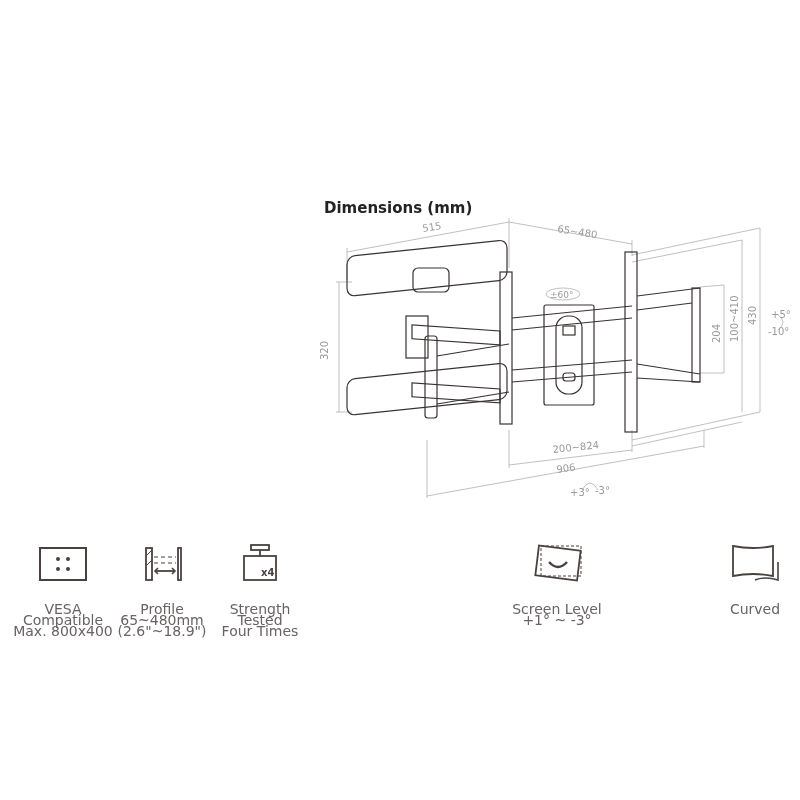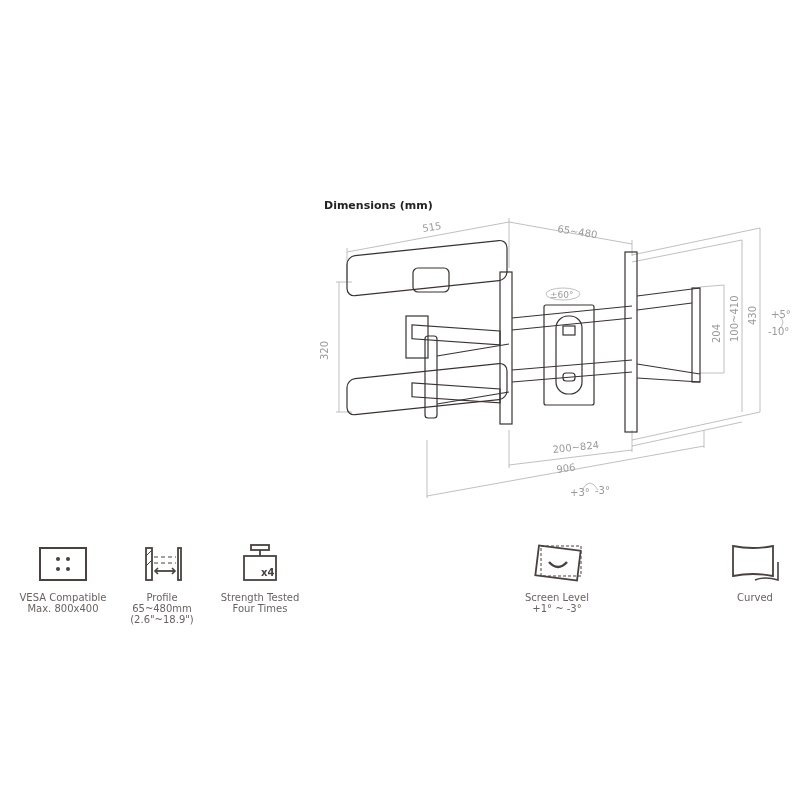--- a/index.html
+++ b/index.html
@@ -1,24 +1,24 @@
 <!DOCTYPE html>
 <html><head>
   <meta charset="utf-8">
   <style>
     html, body { margin: 0; padding: 0; background: #ffffff; }
     body { width: 800px; height: 800px; position: relative; overflow: hidden;
            font-family: "DejaVu Sans", "Liberation Sans", sans-serif; color: #4a4040; }
-    .title { position: absolute; left: 324px; top: 199px; font-size: 11px; font-weight: bold; color: #222; }
+    .title { position: absolute; left: 324px; top: 199px; font-size: 15px; font-weight: bold; color: #222; }
     .diagram { position: absolute; left: 0; top: 0; width: 800px; height: 520px; }
     .dim { font-size: 10px; fill: #9a9a9a; font-family: "DejaVu Sans", sans-serif; }
     .features { position: absolute; left: 0; top: 540px; width: 800px; height: 120px; }
     .feature { position: absolute; top: 0; width: 110px; text-align: center; }
     .feature svg { display: block; margin: 0 auto; }
-    .feature-label { font-size: 10px; line-height: 11px; color: #6a6262; margin-top: 8px; white-space: pre-line; }
+    .feature-label { font-size: 14px; line-height: 11px; color: #6a6262; margin-top: 20px; white-space: pre-line; }
   </style>
 </head>
 <body>
 
 <div class="title">Dimensions (mm)</div>
 
 <svg class="diagram" viewBox="0 0 800 520" xmlns="http://www.w3.org/2000/svg">
   <g fill="none" stroke="#b0b0b0" stroke-width="0.8">
 
     <line x1="347" y1="280" x2="347" y2="248"></line>

